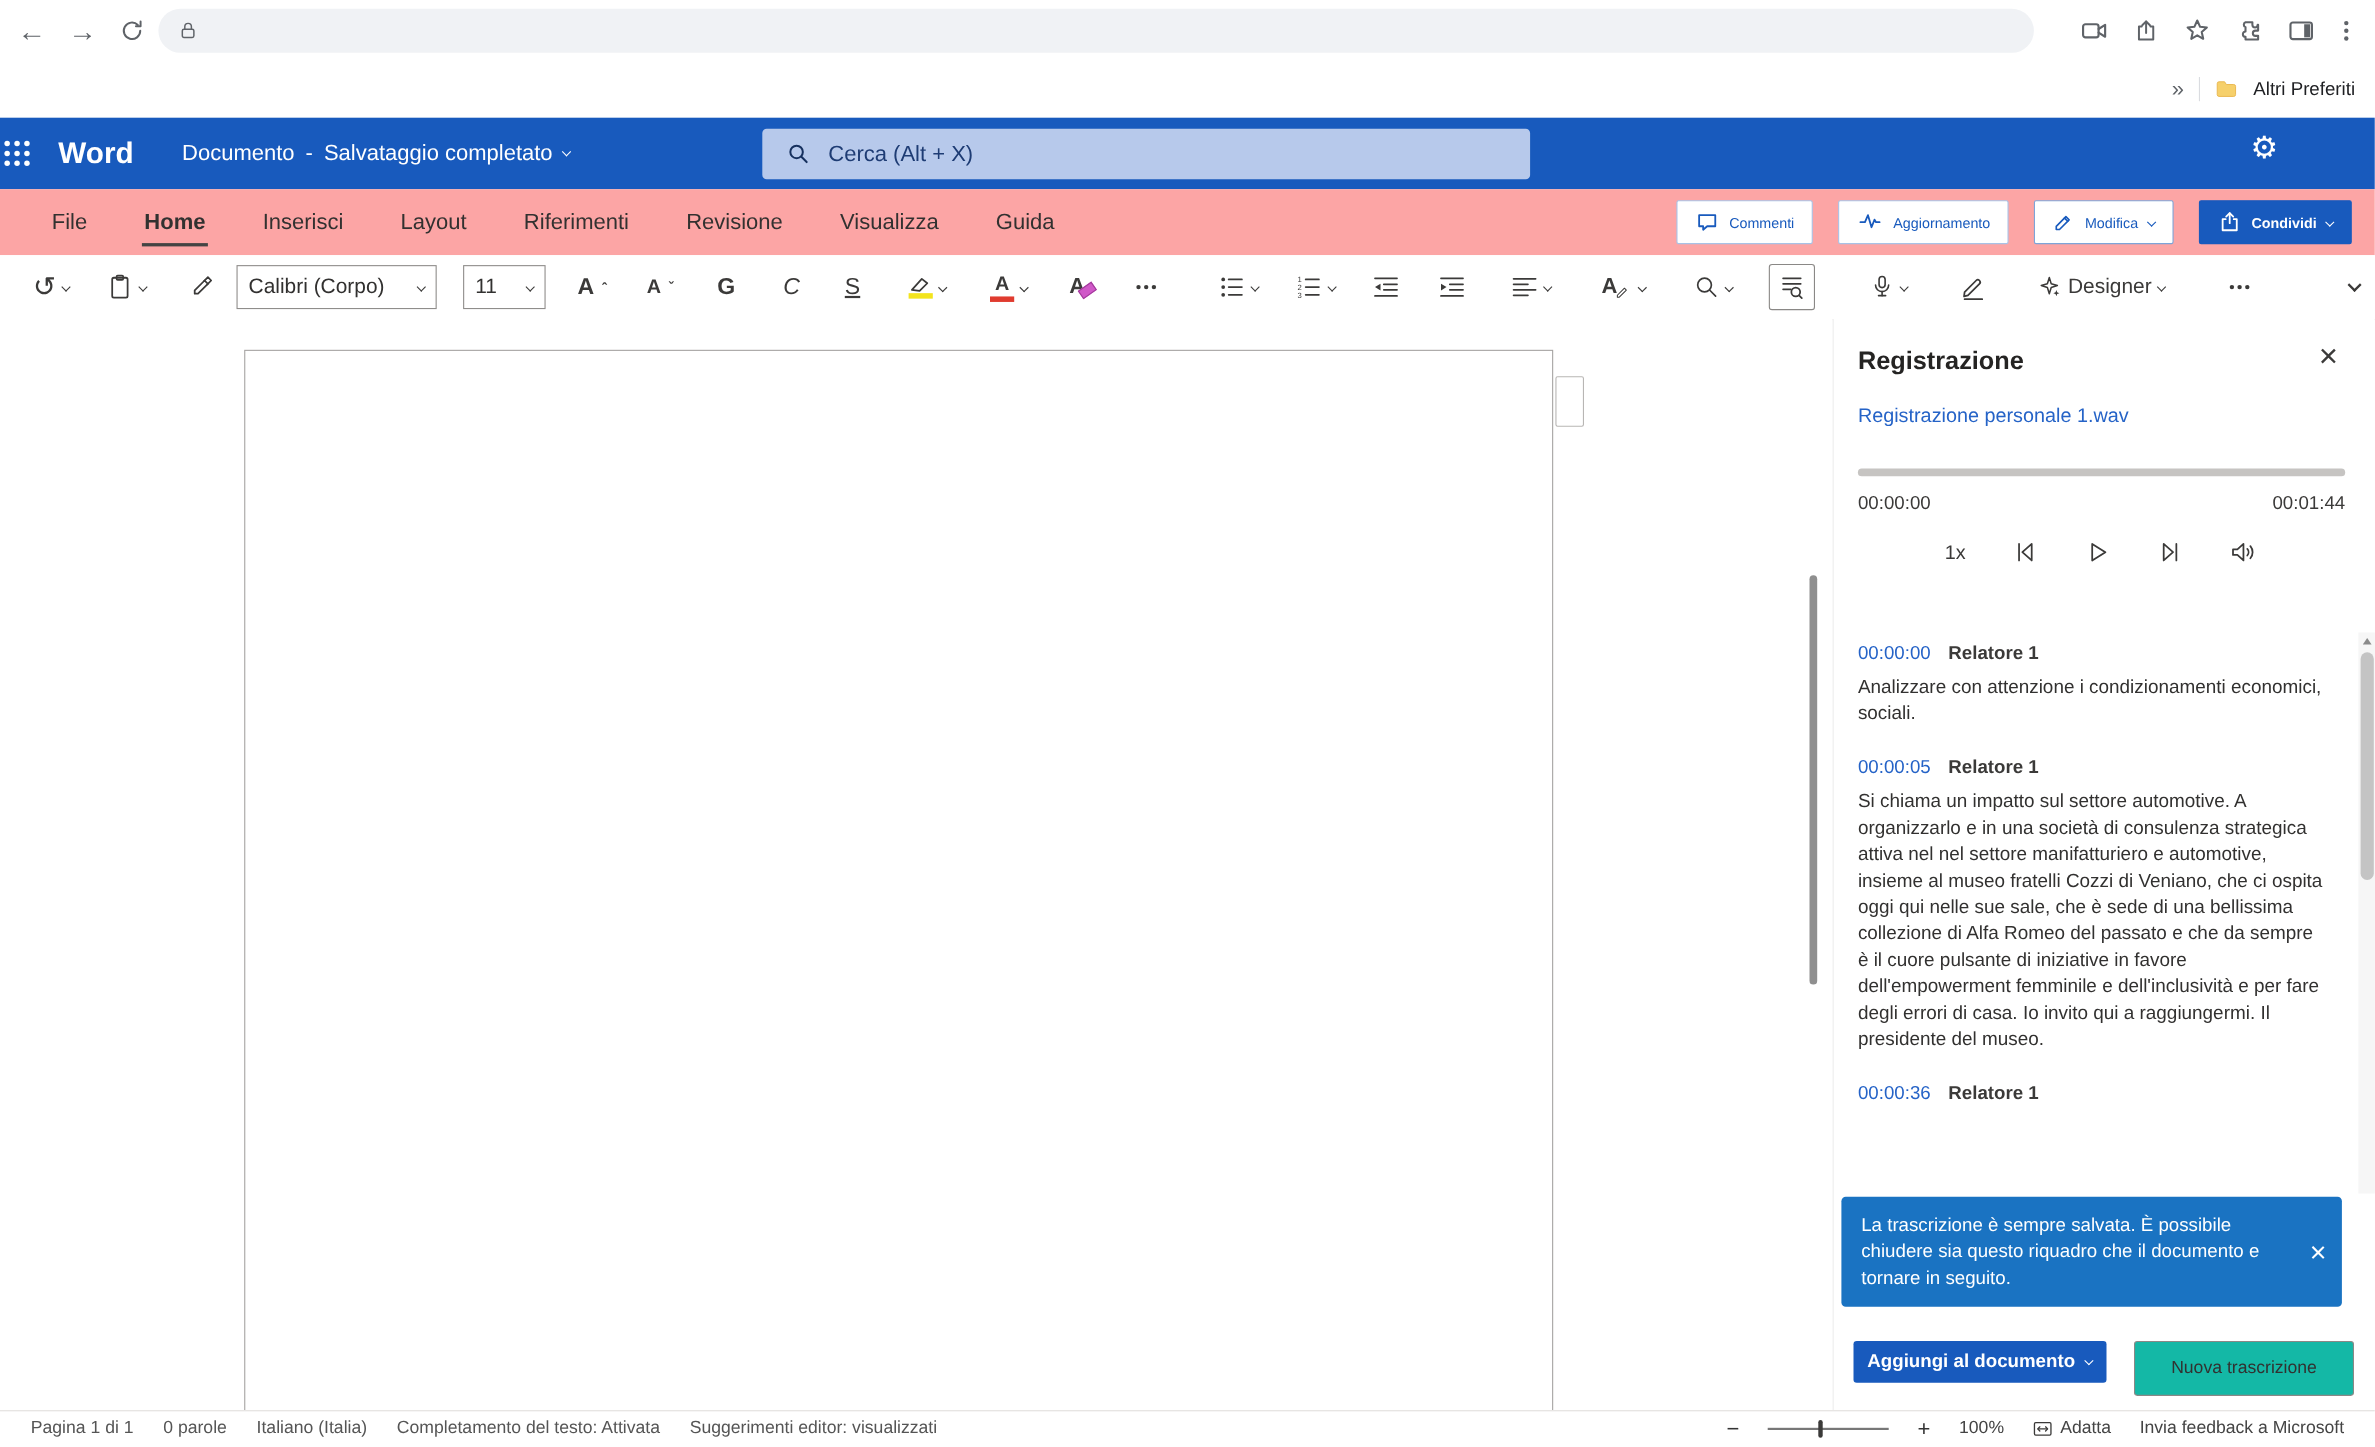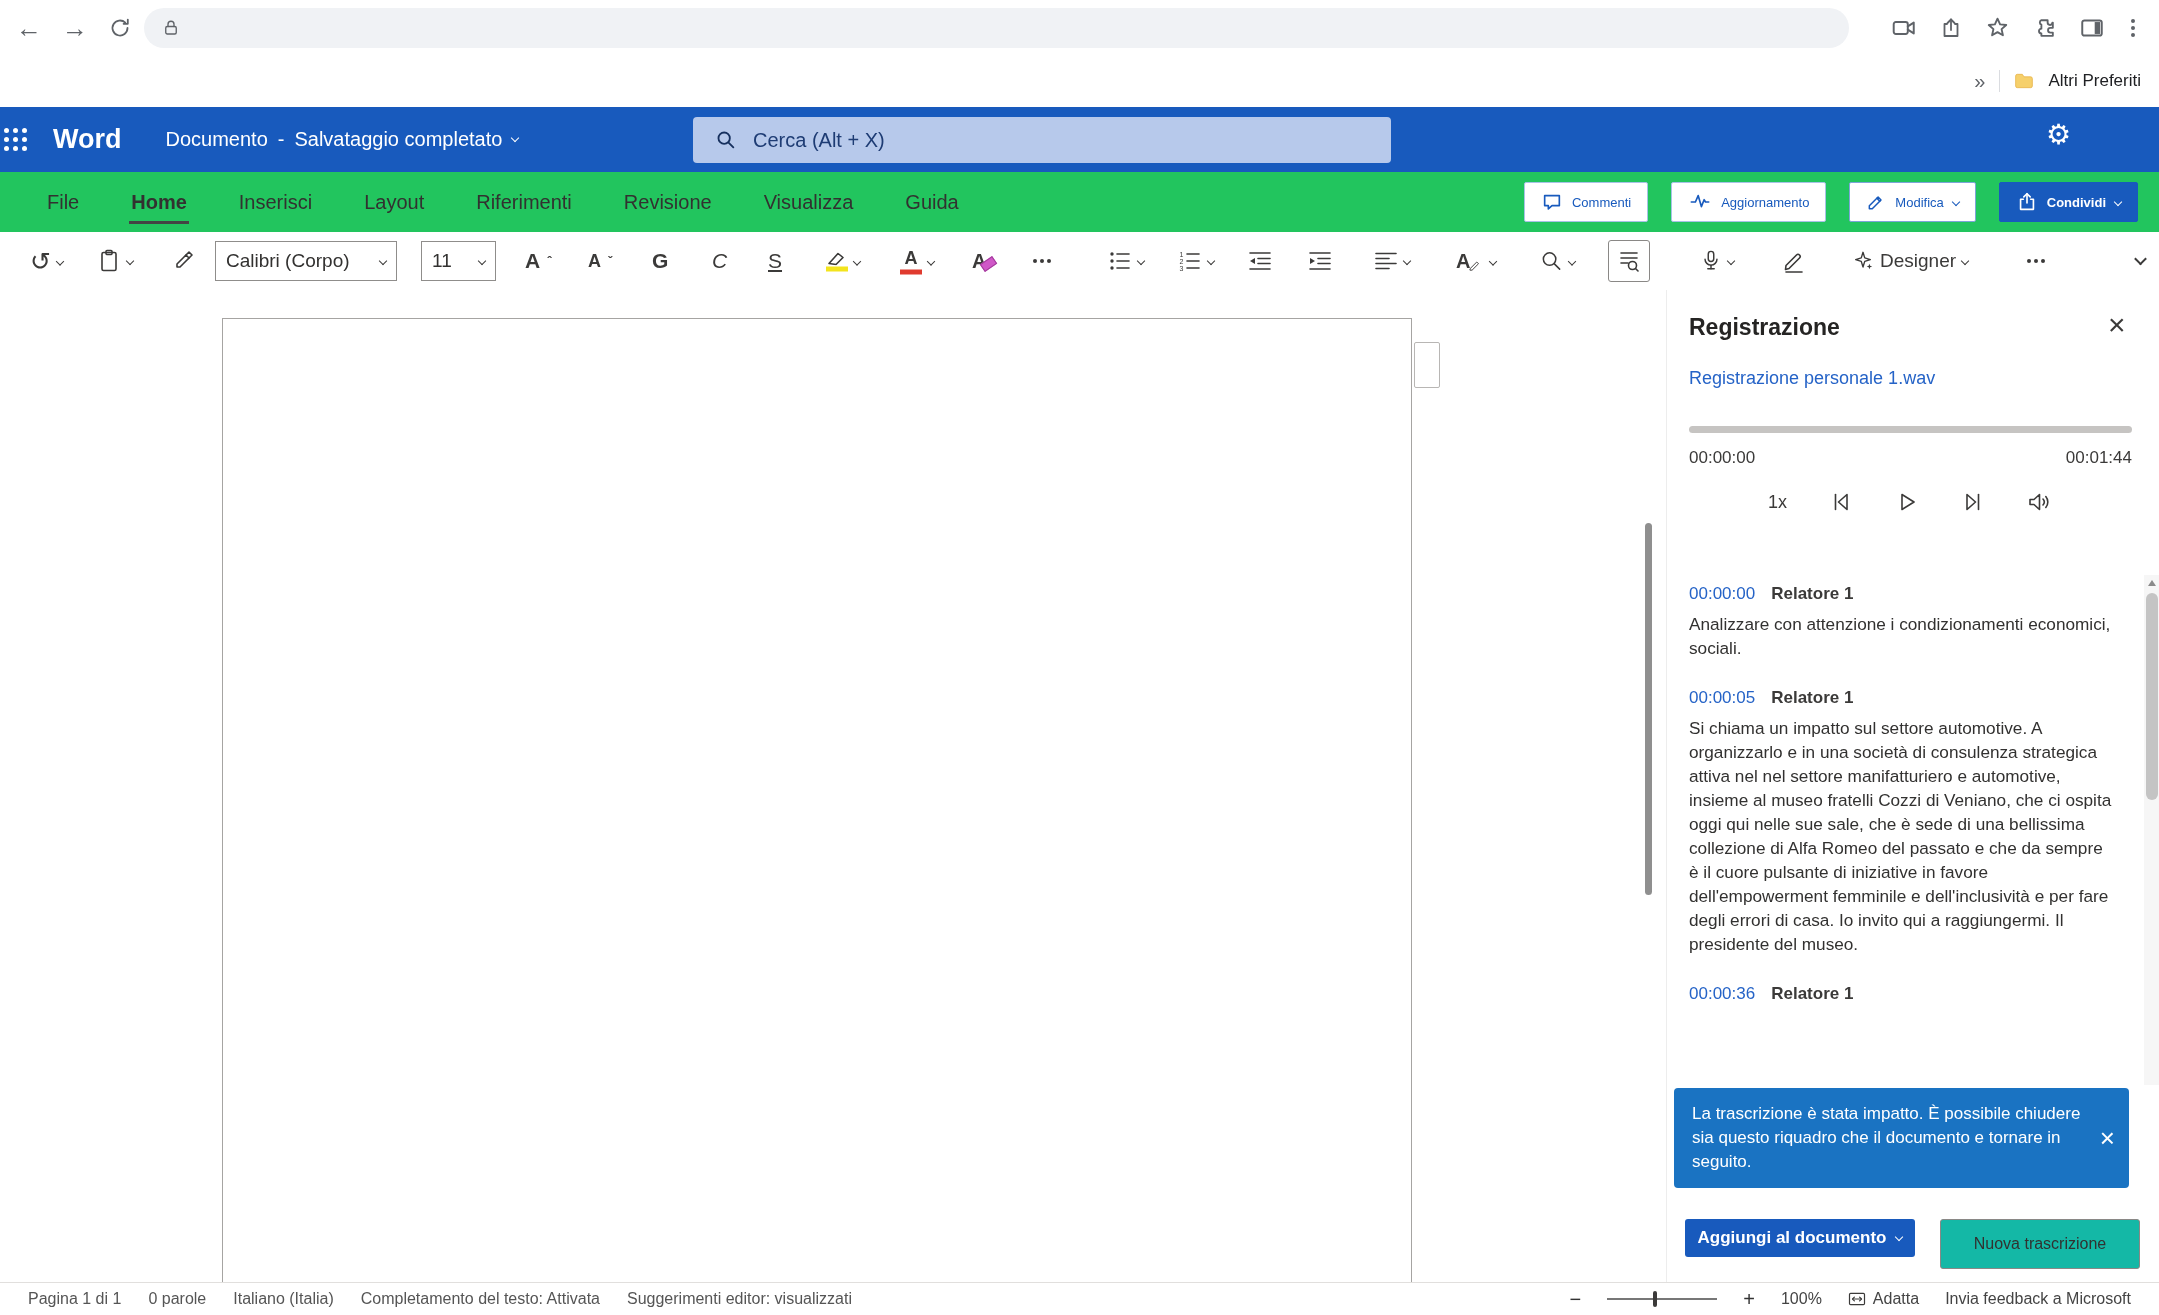--- a/index.html
+++ b/index.html
@@ -36,21 +36,21 @@
   .brand{font-size:27px;font-weight:700;margin-right:44px}
   .docinfo{display:flex;align-items:center;gap:10px;font-size:20px}
   .hsearch{position:absolute;left:693px;top:10px;width:698px;height:46px;background:#b7c9eb;border-radius:4px;
            display:flex;align-items:center;padding:0 0 0 22px;box-sizing:border-box}
   .hsearch input{border:none;background:transparent;outline:none;font-size:20px;color:#16305e;margin-left:14px;width:500px;
                  font-family:"Liberation Sans",sans-serif}
   .hsearch input::placeholder{color:#1e3c74;opacity:1}
   .gear{position:absolute;right:88px;top:14px;font-size:28px;color:#fff;line-height:1}
 
   
-  .menurow{position:relative;height:60px;background:#22c55e}
+  .menurow{position:relative;height:60px;background:#fca5a5}
   .tabs{display:flex;gap:52px;padding-left:47px;height:60px;align-items:center;font-size:20px;color:#323130}
   .tab{position:relative;height:60px;display:flex;align-items:center;cursor:default}
   .tab.active{font-weight:700}
   .tab.active::after{content:"";position:absolute;left:-2px;right:-2px;bottom:8px;height:3px;background:#444}
   .actions{position:absolute;right:21px;top:10px;display:flex;gap:23px;align-items:center}
   .abtn{height:40px;display:flex;align-items:center;gap:9px;padding:0 16px;font-size:13px;color:#185abd;
         border:1px solid #a8c2e6;border-radius:2px;background:#fff;box-sizing:border-box}
   .abtn.outline2{border-color:#7da4d8}
   .abtn.primary{background:#185abd;color:#fff;border-color:#185abd;font-weight:600}
 
@@ -494,21 +494,21 @@
       </div>
       <div class="tentry">
         <div class="thead">
           <span class="ttime">00:00:36</span>
           <span class="tspk">Relatore 1</span>
         </div>
       </div>
     </div>
 
     <div class="toast">
-      <span class="toast-text">La trascrizione è stata impatto. È possibile chiudere sia questo riquadro che il documento e tornare in seguito.</span>
+      <span class="toast-text">La trascrizione è sempre salvata. È possibile chiudere sia questo riquadro che il documento e tornare in seguito.</span>
       <span class="toast-close">×</span>
     </div>
 
     <div class="pane-btns">
       <span class="btn-add">
         <span>Aggiungi al documento</span>
         <i class="chv w sm" style="margin-top:-3px"></i>
       </span>
       <span class="btn-new">
         <span>Nuova trascrizione</span>

